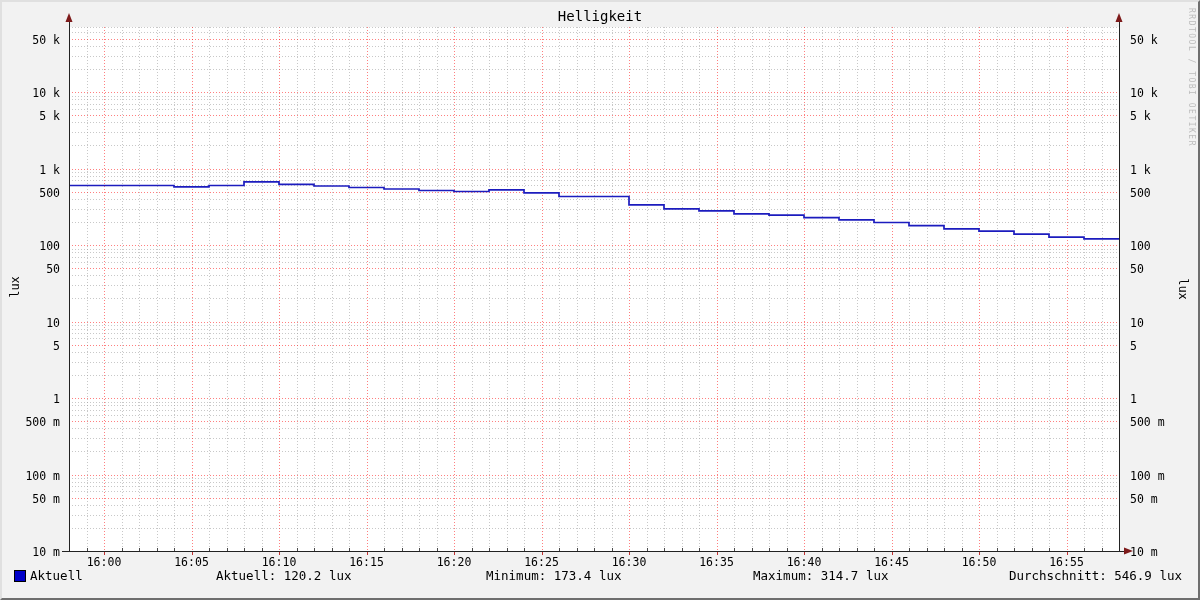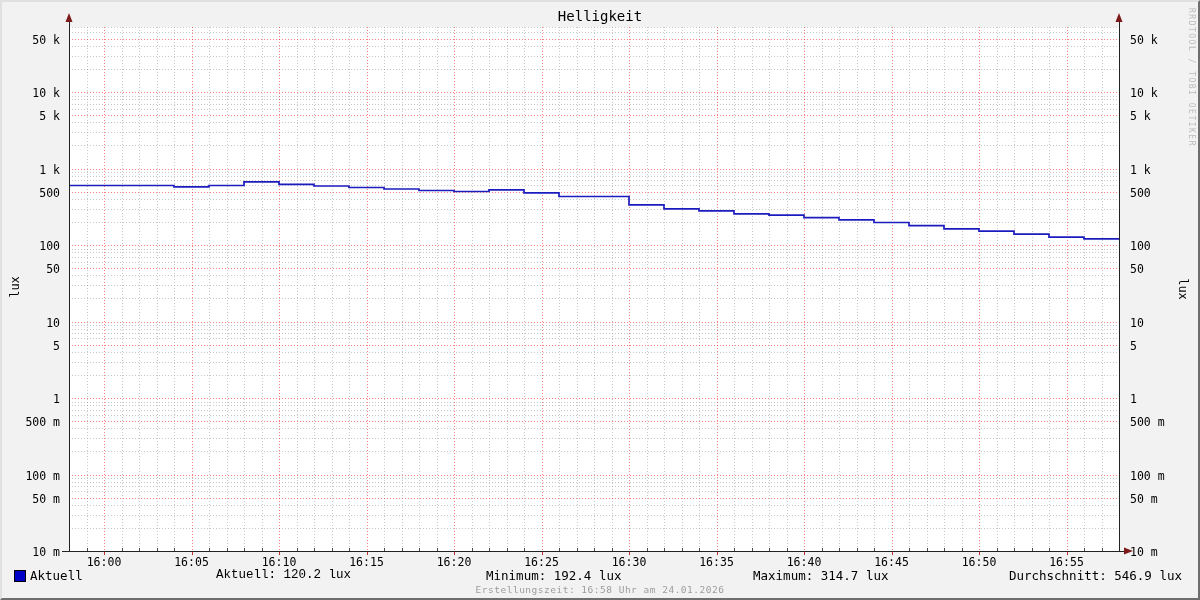--- a/index.html
+++ b/index.html
@@ -17,21 +17,21 @@
     transform-origin:0 0;font-size:8px;letter-spacing:1.5px;color:#bdbdbd;white-space:nowrap;}
   .ylab{position:absolute;font-size:12px;color:#000;white-space:nowrap;}
   .ylab.left{left:13px;top:285px;transform:translate(-50%,-50%) rotate(-90deg);}
   .ylab.right{left:1181px;top:287px;transform:translate(-50%,-50%) rotate(90deg);}
   svg#plot{position:absolute;left:0;top:0;}
   svg text{font-family:"DejaVu Sans Mono","Liberation Mono",monospace;fill:#000;}
   .legend-row{position:absolute;left:0;top:566px;width:1196px;height:16px;font-size:12.5px;}
   .swatch{position:absolute;left:12px;top:2px;width:10px;height:10px;
     border:1px solid #000;display:inline-block;}
   .series-label{position:absolute;left:28px;top:0;}
-  .stat-aktuell{position:absolute;left:214px;top:0;font-family:Liberation Mono, monospace;}
+  .stat-aktuell{position:absolute;left:214px;top:0;}
   .stat-minimum{position:absolute;left:484px;top:0;}
   .stat-maximum{position:absolute;left:751px;top:0;}
   .stat-durchschnitt{position:absolute;right:16px;top:0;}
   .footer{position:absolute;left:0;top:582px;width:100%;text-align:center;
     font-size:9.5px;color:#9d9d9d;letter-spacing:0.5px;}
 </style>
 </head>
 <body>
 
 <div class="graph">
@@ -276,19 +276,18 @@
       </g>
       <polygon points="63.5,20 70.5,20 67,11" fill="#7d1a1a"></polygon>
       <polygon points="1113.5,20 1120.5,20 1117,11" fill="#7d1a1a"></polygon>
       <polygon points="1122,545.5 1122,552.5 1131,549" fill="#7d1a1a"></polygon>
     </svg>
 
   <div class="legend-row">
     <span class="swatch" style="background: rgb(0, 0, 200);"></span>
     <span class="series-label">Aktuell</span>
     <span class="stat-aktuell">Aktuell: 120.2 lux</span>
-    <span class="stat-minimum">Minimum: 192.4 lux</span>
+    <span class="stat-minimum">Minimum: 173.4 lux</span>
     <span class="stat-maximum">Maximum: 314.7 lux</span>
     <span class="stat-durchschnitt">Durchschnitt: 546.9 lux</span>
   </div>
 
-  <div class="footer">Erstellungszeit: 16:58 Uhr am 24.01.2026</div>
 </div>
 
 </body></html>

